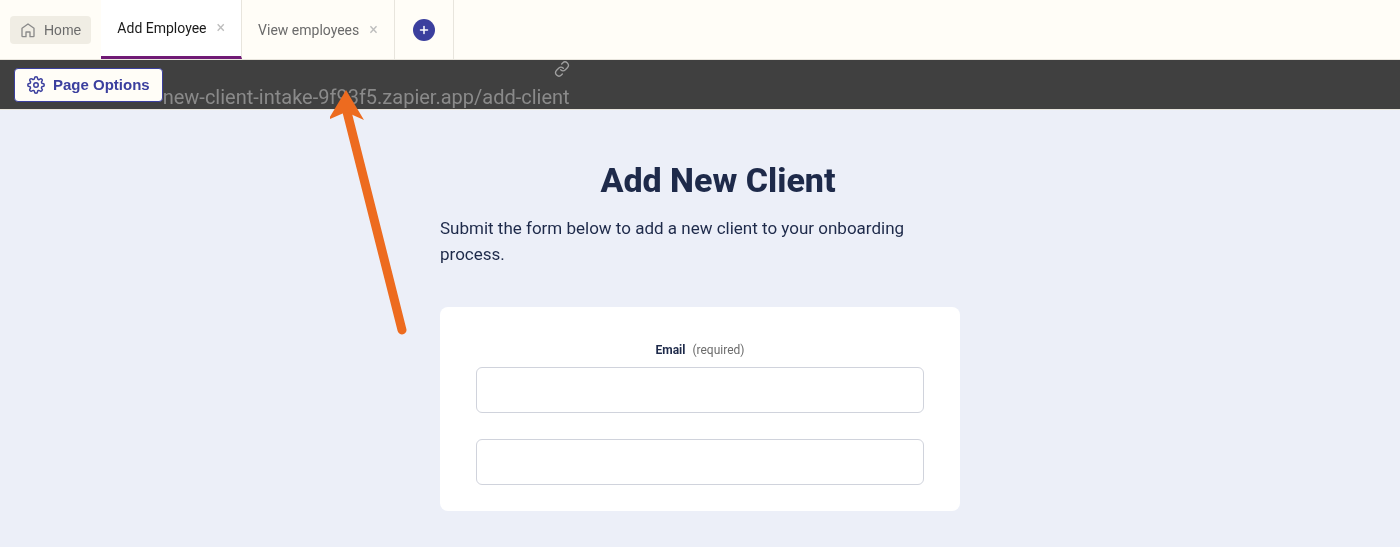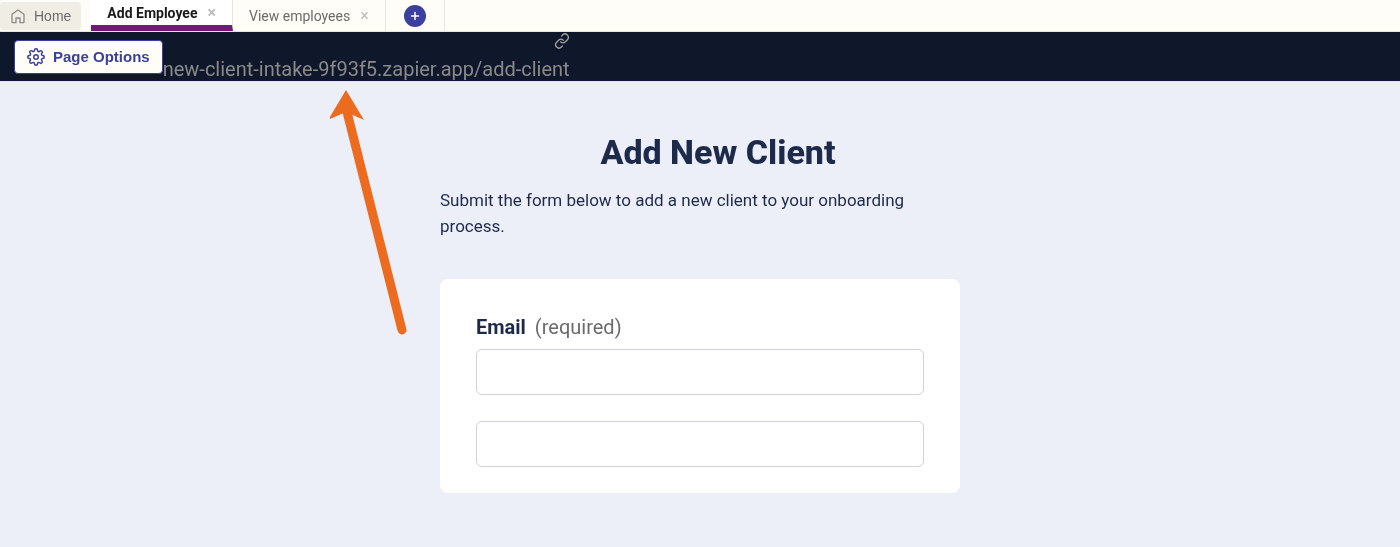--- a/index.html
+++ b/index.html
@@ -11,21 +11,22 @@
       overflow: hidden;
       position: relative;
     }
 
     
     .tab-bar {
       display: flex;
       align-items: center;
       background: #fffdf7;
       border-bottom: 1px solid #e8e5dd;
-      height: 32px;
+      height: 60px;
+      padding-left: 10px;
     }
     .home-btn {
       display: flex;
       align-items: center;
       gap: 8px;
       padding: 6px 10px;
       border-radius: 4px;
       background: #f0ede4;
       color: #6b6b6b;
       font-size: 14px;
@@ -42,22 +43,22 @@
       padding: 0 16px;
       height: 100%;
       color: #6b6b6b;
       font-size: 14px;
       font-weight: 400;
       border-right: 1px solid #e8e5dd;
       cursor: pointer;
     }
     .tab.active {
       color: #1a1a1a;
-      font-weight: 700;
-      border-bottom: 6px solid #701a75;
+      font-weight: 400;
+      border-bottom: 3px solid #701a75;
       background: #fff;
     }
     .tab-close {
       font-size: 16px;
       color: #bdbdbd;
       cursor: pointer;
       line-height: 1;
     }
     .add-tab-btn {
       width: 22px;
@@ -72,21 +73,21 @@
       cursor: pointer;
       border: none;
     }
     .add-tab-btn svg { display:block; }
     .tab-spacer-right { border-right:1px solid #e8e5dd; height:100%; width:1px; margin-left:18px; }
 
     
     .sub-bar {
       display: flex;
       align-items: center;
-      background: #0f172a;
+      background: #404040;
       border-bottom: 1px solid #e8e5dd;
       height: 50px;
       padding: 0 14px;
     }
     .page-options-btn {
       display: flex;
       align-items: center;
       gap: 8px;
       padding: 7px 12px;
       border: 1.5px solid #3b3f9e;
@@ -135,25 +136,26 @@
       margin: 0 auto 40px;
     }
     .form-card {
       background: #ffffff;
       border-radius: 8px;
       width: 520px;
       padding: 36px 36px 0;
     }
     .form-field { margin-bottom: 26px; }
     .form-label {
-      font-size: 20px;
+      font-size: 12px;
       font-weight: 700;
       color: #1e2a4a;
       margin-bottom: 10px;
       display: block;
+      text-align: center;
     }
     .form-label .req {
       font-weight: 400;
       color: #6b6b6b;
       margin-left: 4px;
     }
     .form-input {
       width: 100%;
       height: 46px;
       border: 1.5px solid #d0d3dc;

